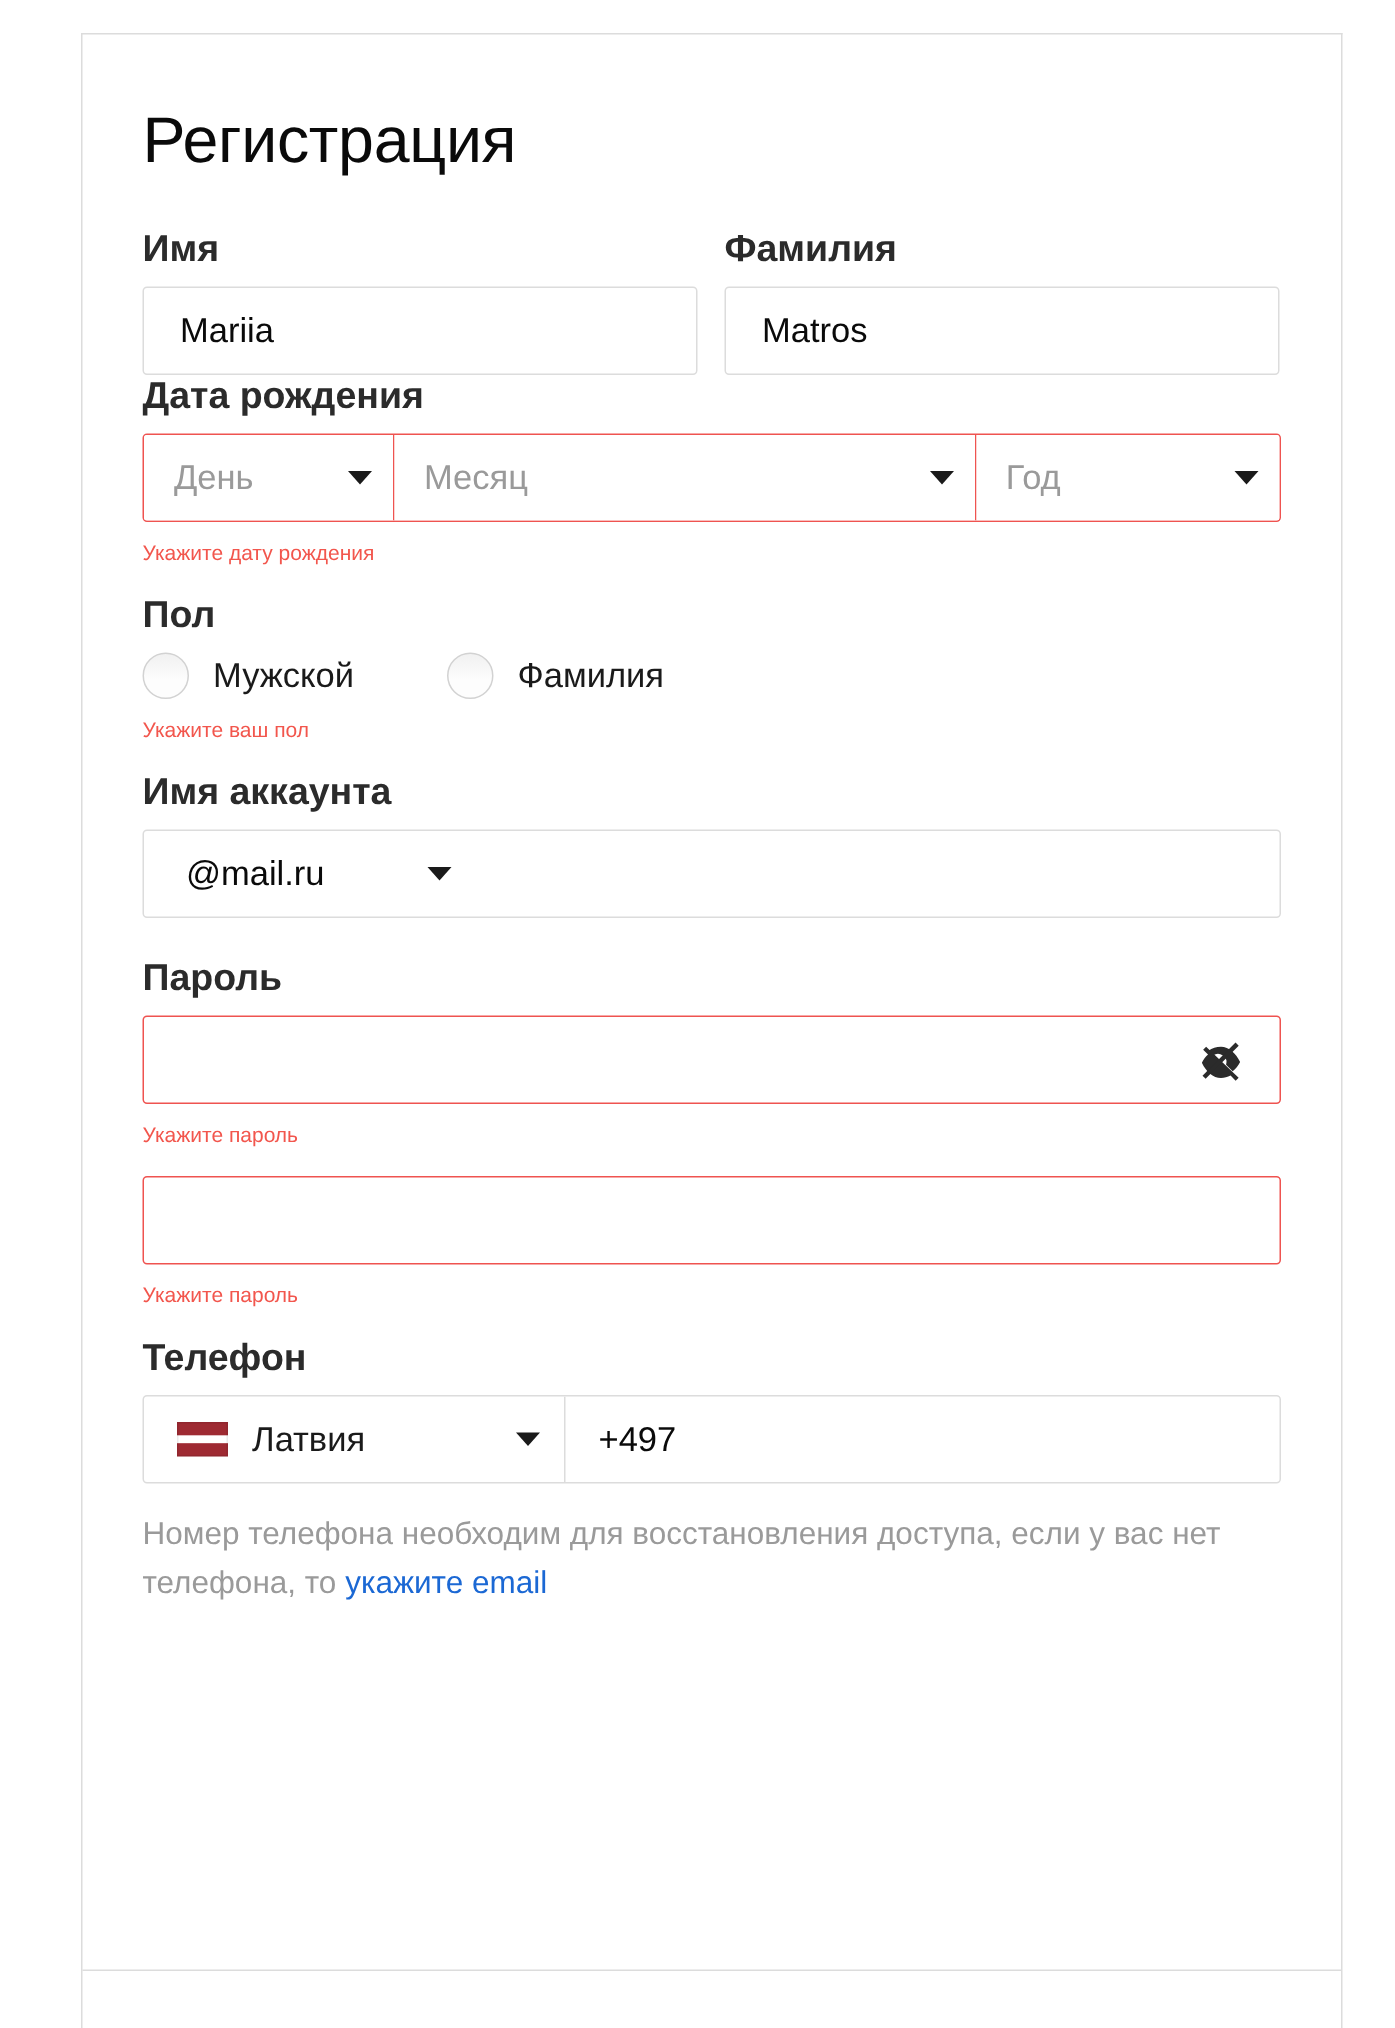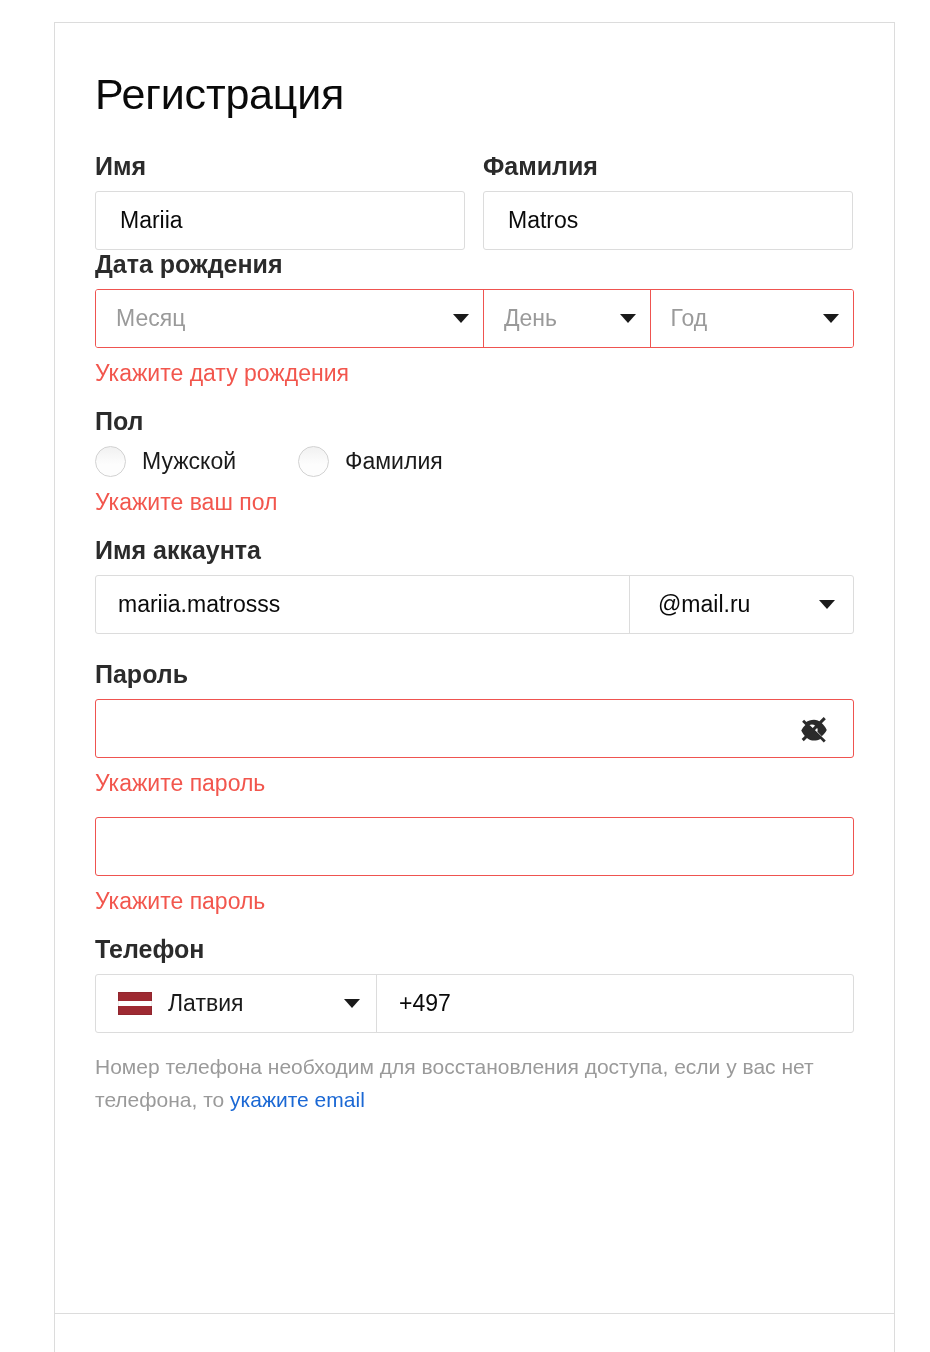--- a/index.html
+++ b/index.html
@@ -78,21 +78,21 @@
   .caret {
     width: 0; height: 0;
     border-left: 8px solid transparent;
     border-right: 8px solid transparent;
     border-top: 9px solid #1a1a1a;
     flex: none;
     margin-left: 10px;
   }
 
   .error-text {
-    font-size: 23px;
+    font-size: 14px;
     color: #f2564d;
     margin-top: 12px;
     margin-bottom: 20px;
   }
 
   
   .radio-row { display: flex; align-items: center; margin-top: 6px; }
   .radio-item { display: flex; align-items: center; margin-right: 62px; }
   .radio-circle {
     width: 31px; height: 31px;
@@ -211,26 +211,26 @@
         <div class="gap"></div>
         <div>
           <div class="field-label">Фамилия</div>
           <div class="text-input half">Matros</div>
         </div>
       </div>
 
       <div style="">
         <div class="field-label">Дата рождения</div>
         <div class="dob-row">
+          <div class="dob-cell dob-day">
+            <span>День</span>
+            <span class="caret"></span>
+          </div>
           <div class="dob-cell dob-month">
             <span>Месяц</span>
-            <span class="caret"></span>
-          </div>
-          <div class="dob-cell dob-day">
-            <span>День</span>
             <span class="caret"></span>
           </div>
           <div class="dob-cell dob-year">
             <span>Год</span>
             <span class="caret"></span>
           </div>
         </div>
         <div class="error-text">Укажите дату рождения</div>
       </div>
 
@@ -245,21 +245,20 @@
             <span class="radio-circle"></span>
             <span class="radio-label">Фамилия</span>
           </div>
         </div>
         <div class="error-text">Укажите ваш пол</div>
       </div>
 
       <div>
         <div class="field-label">Имя аккаунта</div>
         <div class="account-row">
-          <div class="account-user">mariia.matrosss</div>
           <div class="account-domain">
             <span>@mail.ru</span>
             <span class="caret"></span>
           </div>
         </div>
       </div>
 
       <div style="margin-top:26px;">
         <div class="field-label">Пароль</div>
         <div class="pw-input">

